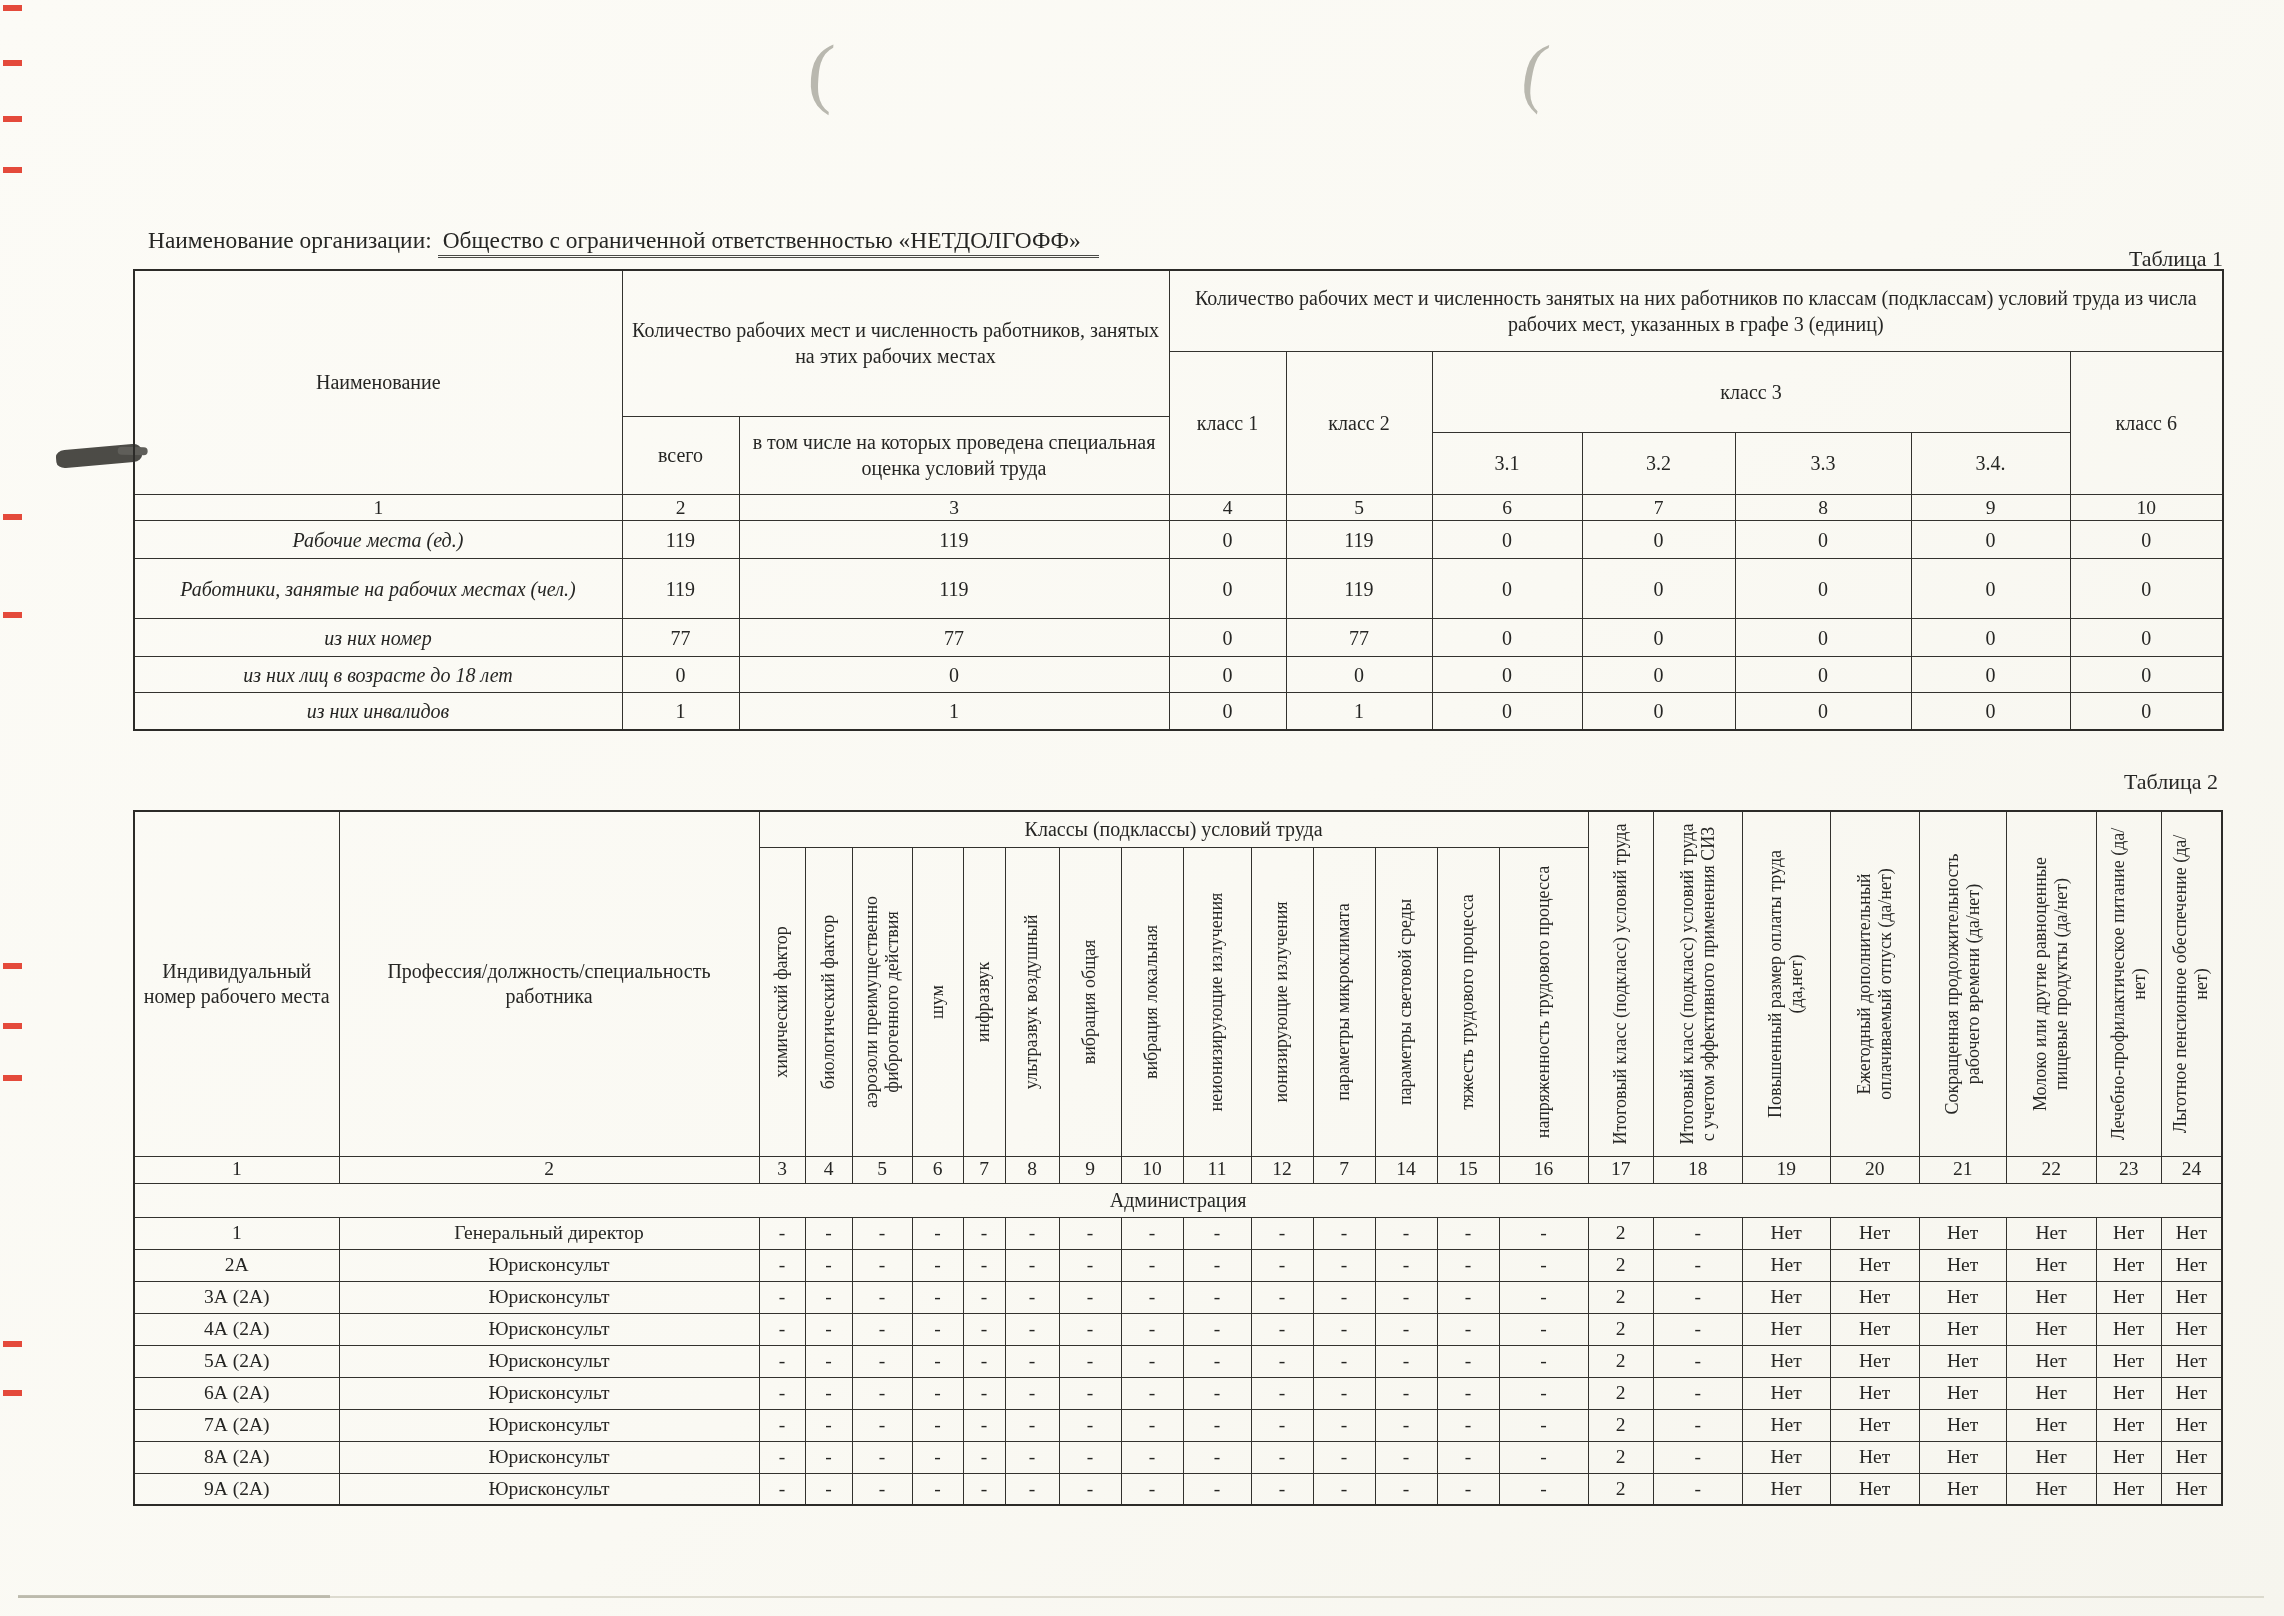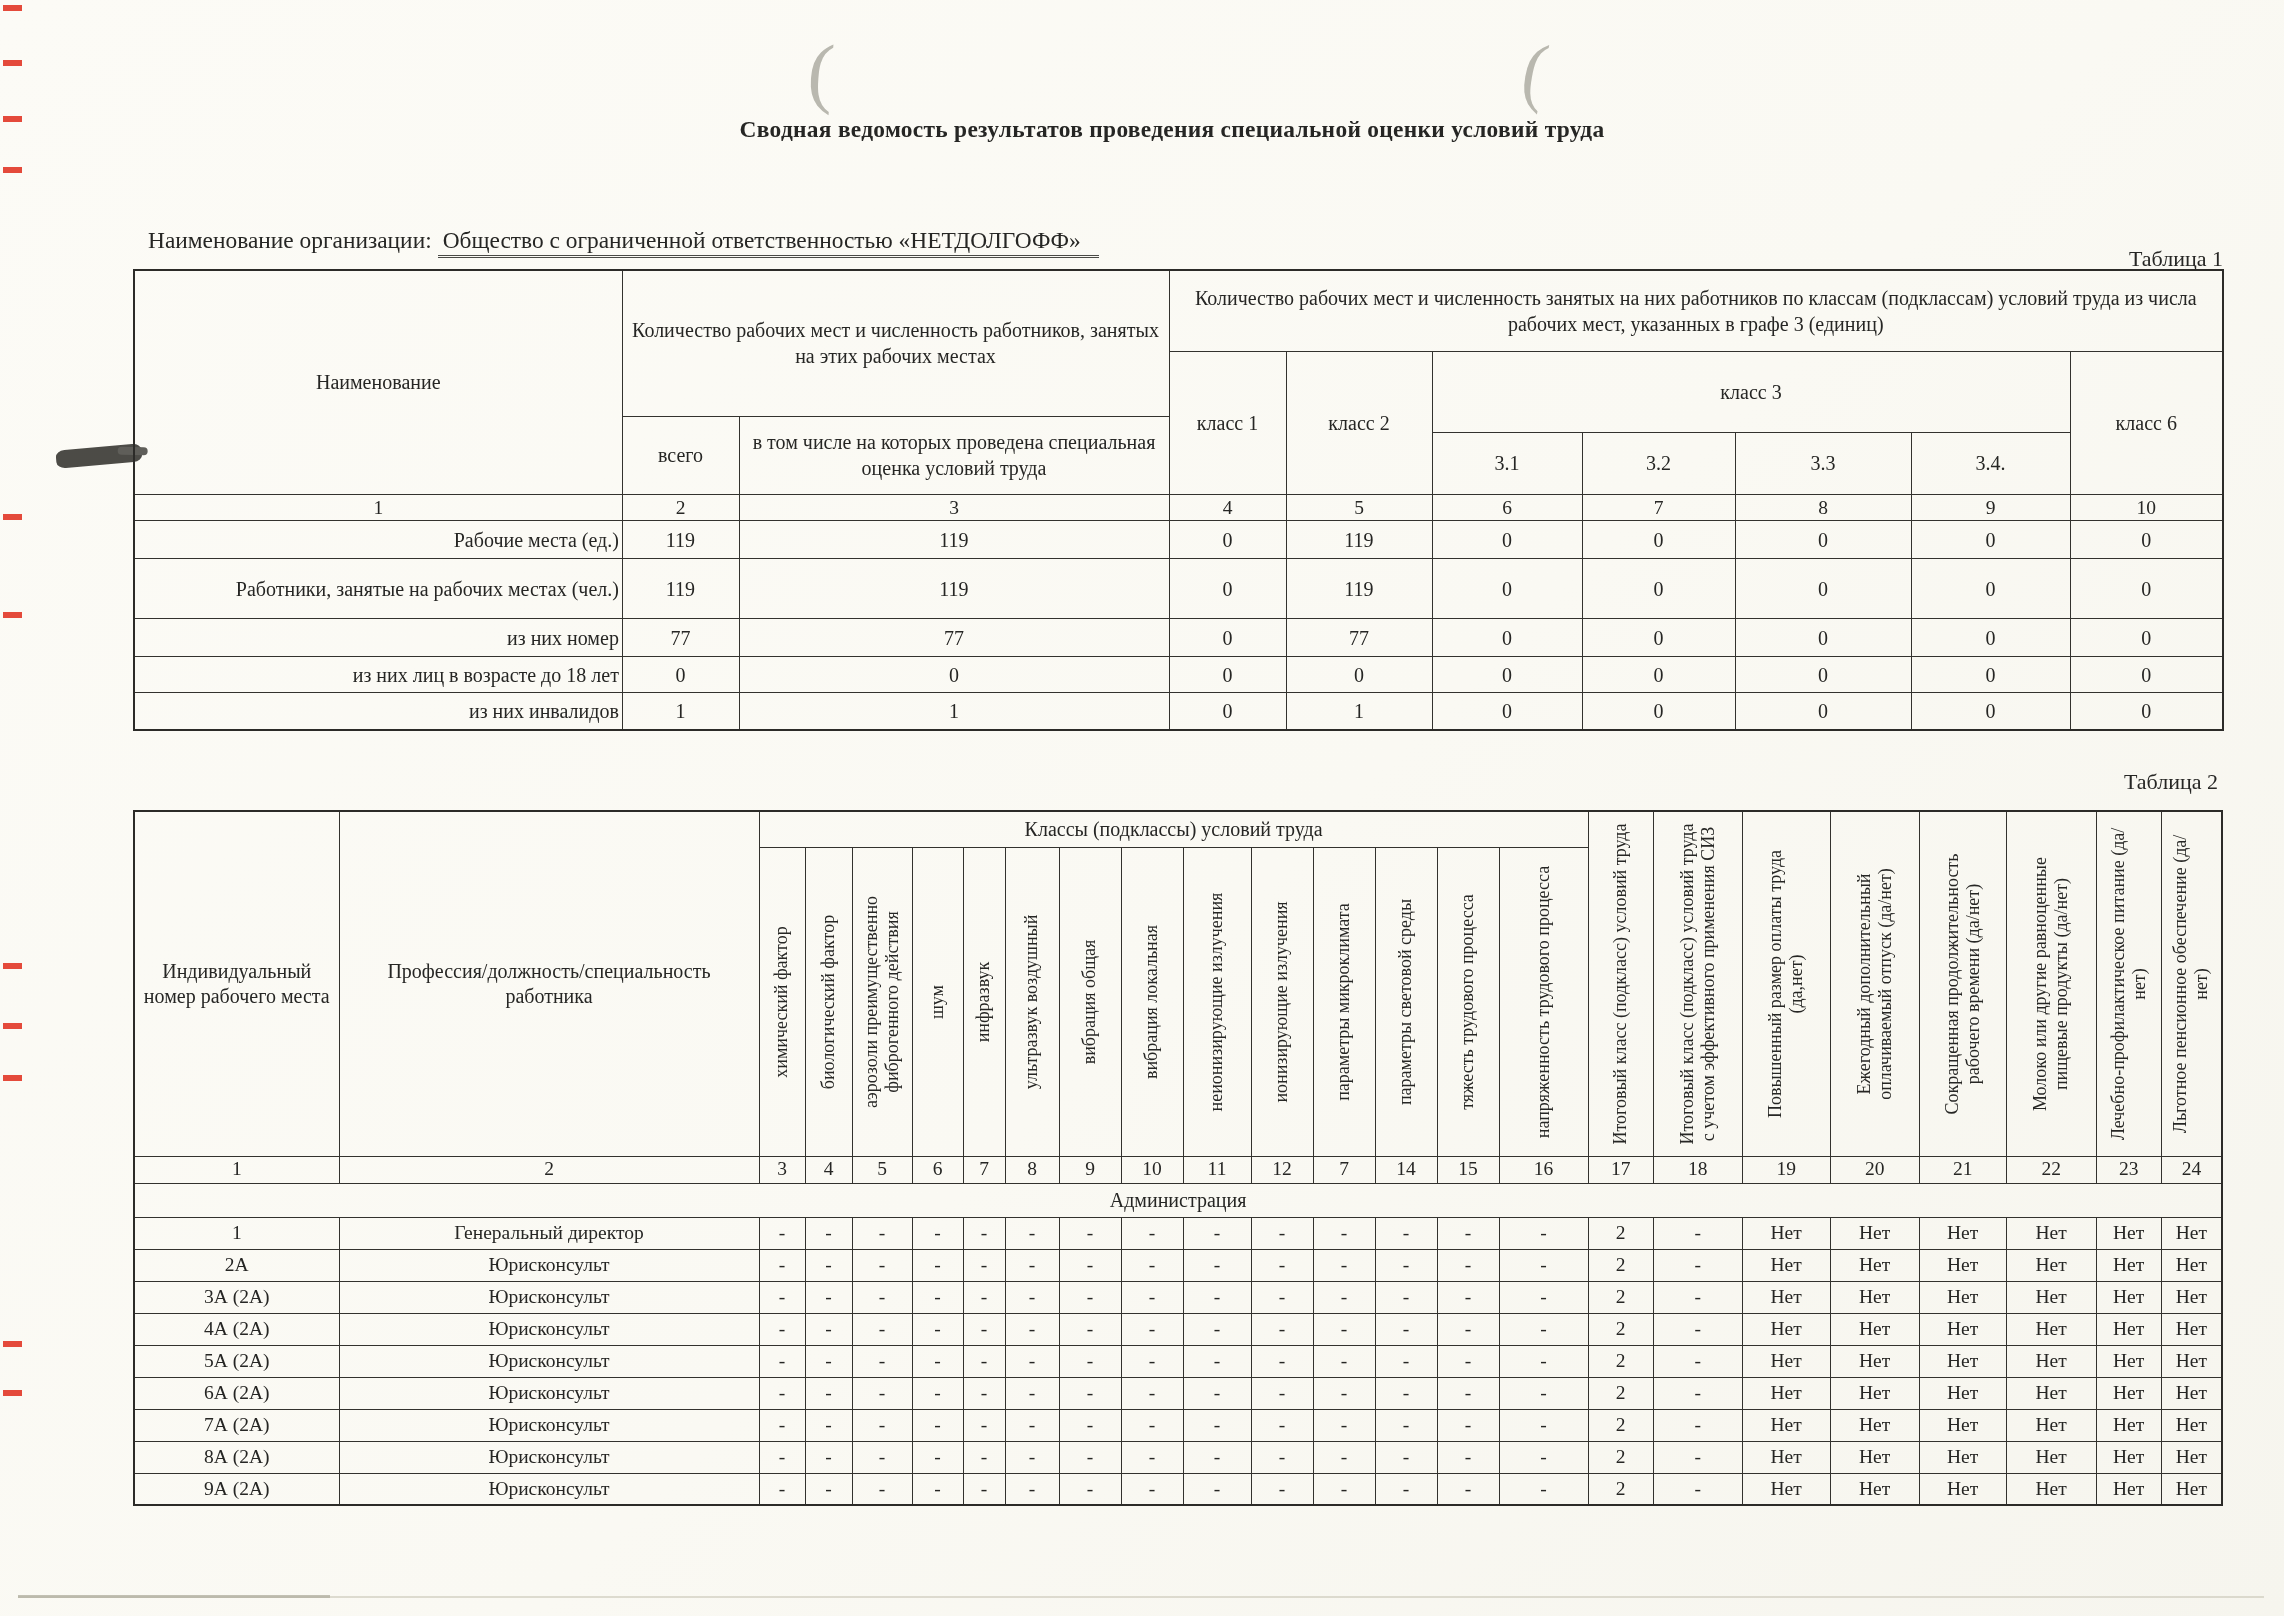--- a/index.html
+++ b/index.html
@@ -33,21 +33,21 @@
   #t1 thead tr.r1{height:81px;}
   #t1 thead tr.r2{height:65px;}
   #t1 thead tr.r3{height:16.3px;}
   #t1 thead tr.r4{height:62px;}
   #t1 tbody.nums tr{height:25px;}
   #t1 tbody.nums td{font-size:19.5px;padding:0 1.3px;}
   #t1 tbody.body tr{height:38px;}
   #t1 tbody.body tr:nth-child(2){height:60px;}
   #t1 tbody.body tr:nth-child(4){height:36px;}
   #t1 tbody.body tr:nth-child(5){height:37px;}
-  #t1 tbody.body td:first-child{text-align:right;padding-left:2px;}
+  #t1 tbody.body td:first-child{text-align:center;padding-left:2px;font-style:italic;}
   
   #t2{position:absolute;left:133px;top:810px;width:2084px;font-size:19.5px;line-height:1.25;}
   #t2 thead tr.r1{height:36px;}
   #t2 thead tr.r2{height:309px;}
   #t2 thead td{font-size:20px;}
   #t2 td.rot{position:relative;padding:0;}
   #t2 td.rot .ri{
     position:absolute;left:50%;top:50%;
     transform:translate(-50%,-50%) rotate(-90deg);
     width:290px;text-align:center;font-size:18px;line-height:1.18;
@@ -89,21 +89,20 @@
   <div class="red-mark" style="top:116px"></div>
   <div class="red-mark" style="top:167px"></div>
   <div class="red-mark" style="top:514px"></div>
   <div class="red-mark" style="top:612px"></div>
   <div class="red-mark" style="top:963px"></div>
   <div class="red-mark" style="top:1023px"></div>
   <div class="red-mark" style="top:1075px"></div>
   <div class="red-mark" style="top:1341px"></div>
   <div class="red-mark" style="top:1390px"></div>
 
-  <div class="doc-title">Сводная ведомость результатов проведения специальной оценки условий труда</div>
   <div class="org-line">
     <span>Наименование организации:</span>
     <span class="org-value">Общество с ограниченной ответственностью «НЕТДОЛГОФФ»</span>
   </div>
   <div class="tbl-caption cap1">Таблица 1</div>
   <div class="tbl-caption cap2">Таблица 2</div>
 
   <table id="t1">
     <colgroup>
       <col style="width:488px">

